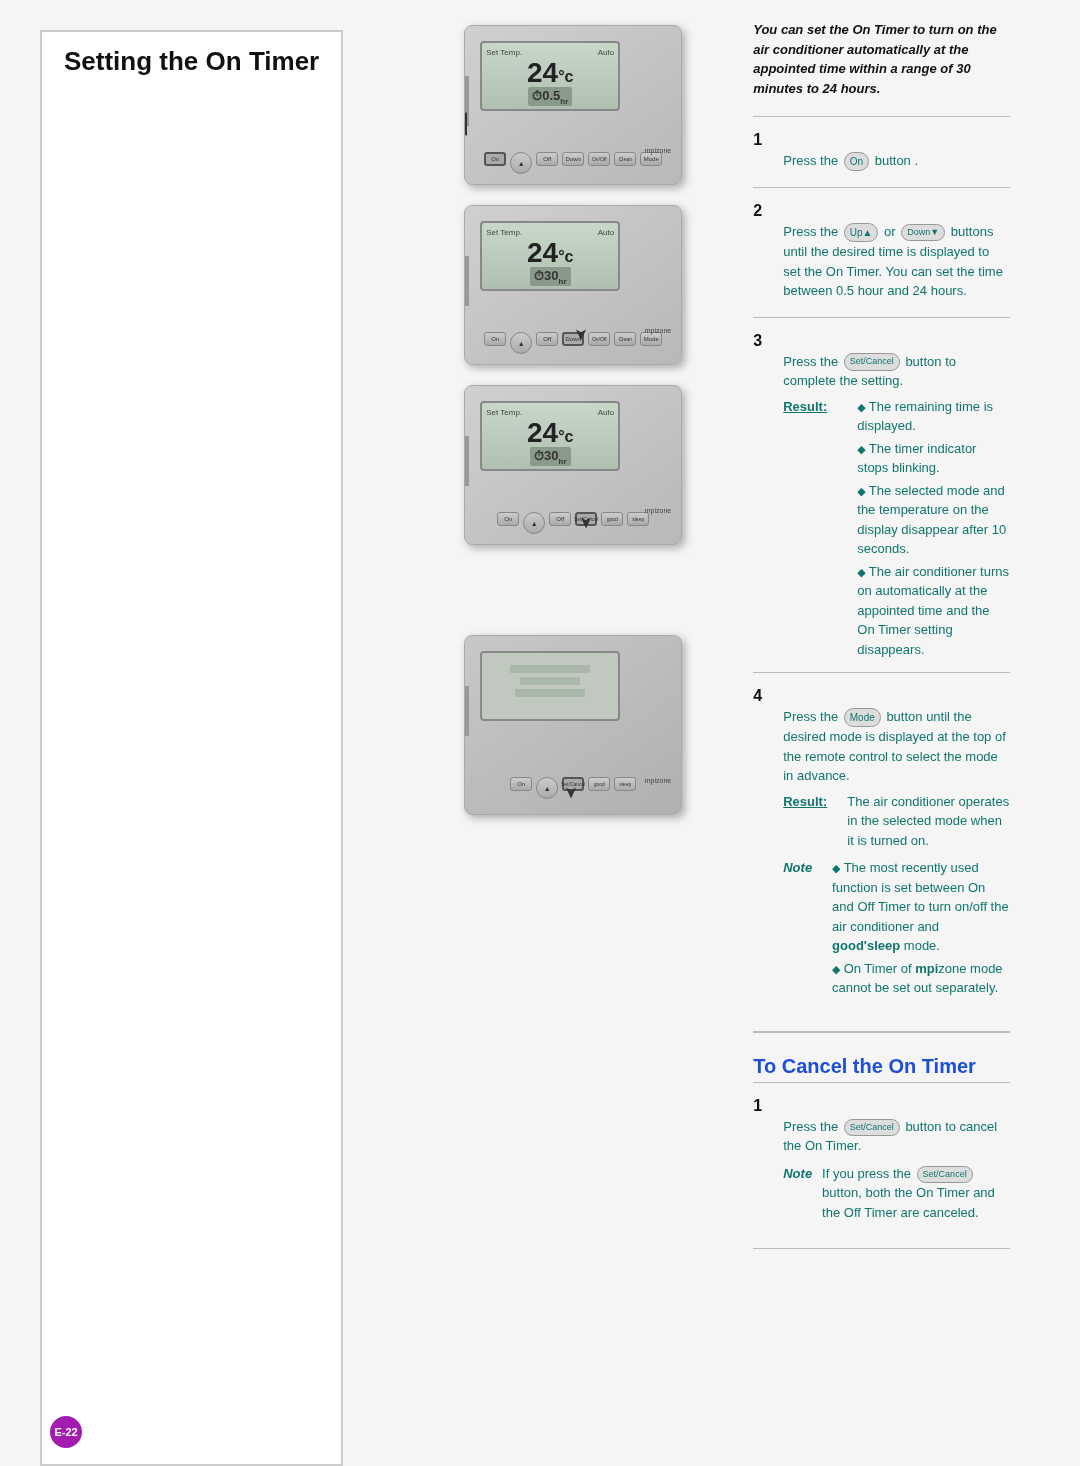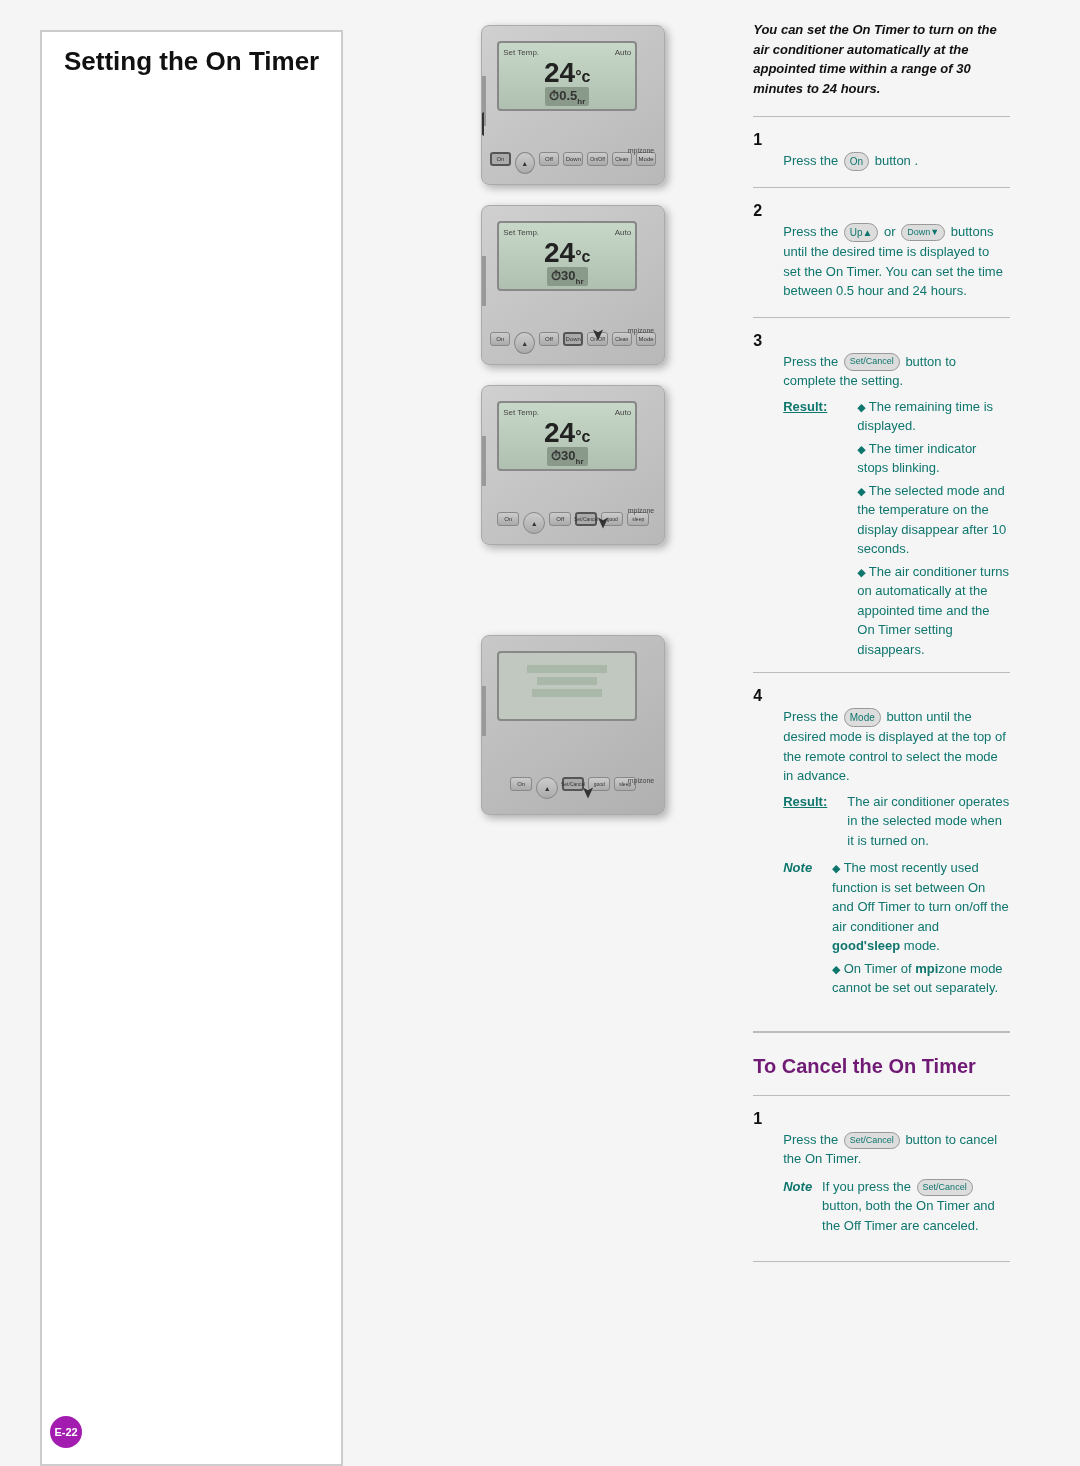--- a/index.html
+++ b/index.html
@@ -130,33 +130,33 @@
       font-size: 10px;
       vertical-align: middle;
       margin: 0 2px;
       white-space: nowrap;
     }
 
     
     .section-heading {
       font-size: 20px;
       font-weight: bold;
-      color: #701a75;
-      margin: 10px 0 13px 0;
+      color: #1d4ed8;
+      margin: 10px 0 0 0;
       padding-bottom: 4px;
     }
     .section-heading-bar {
       border-top: 2px solid #bbb;
       padding-top: 12px;
       margin-top: 10px;
     }
 
     
     .remote-img {
-      width: 184px;
+      width: 218px;
       height: 160px;
       background: linear-gradient(145deg, #d0d0d0, #b8b8b8);
       border: 1px solid #aaa;
       border-radius: 8px;
       margin: 5px auto;
       position: relative;
       overflow: hidden;
       box-shadow: 3px 3px 8px rgba(0,0,0,0.3);
     }
     .remote-screen {

